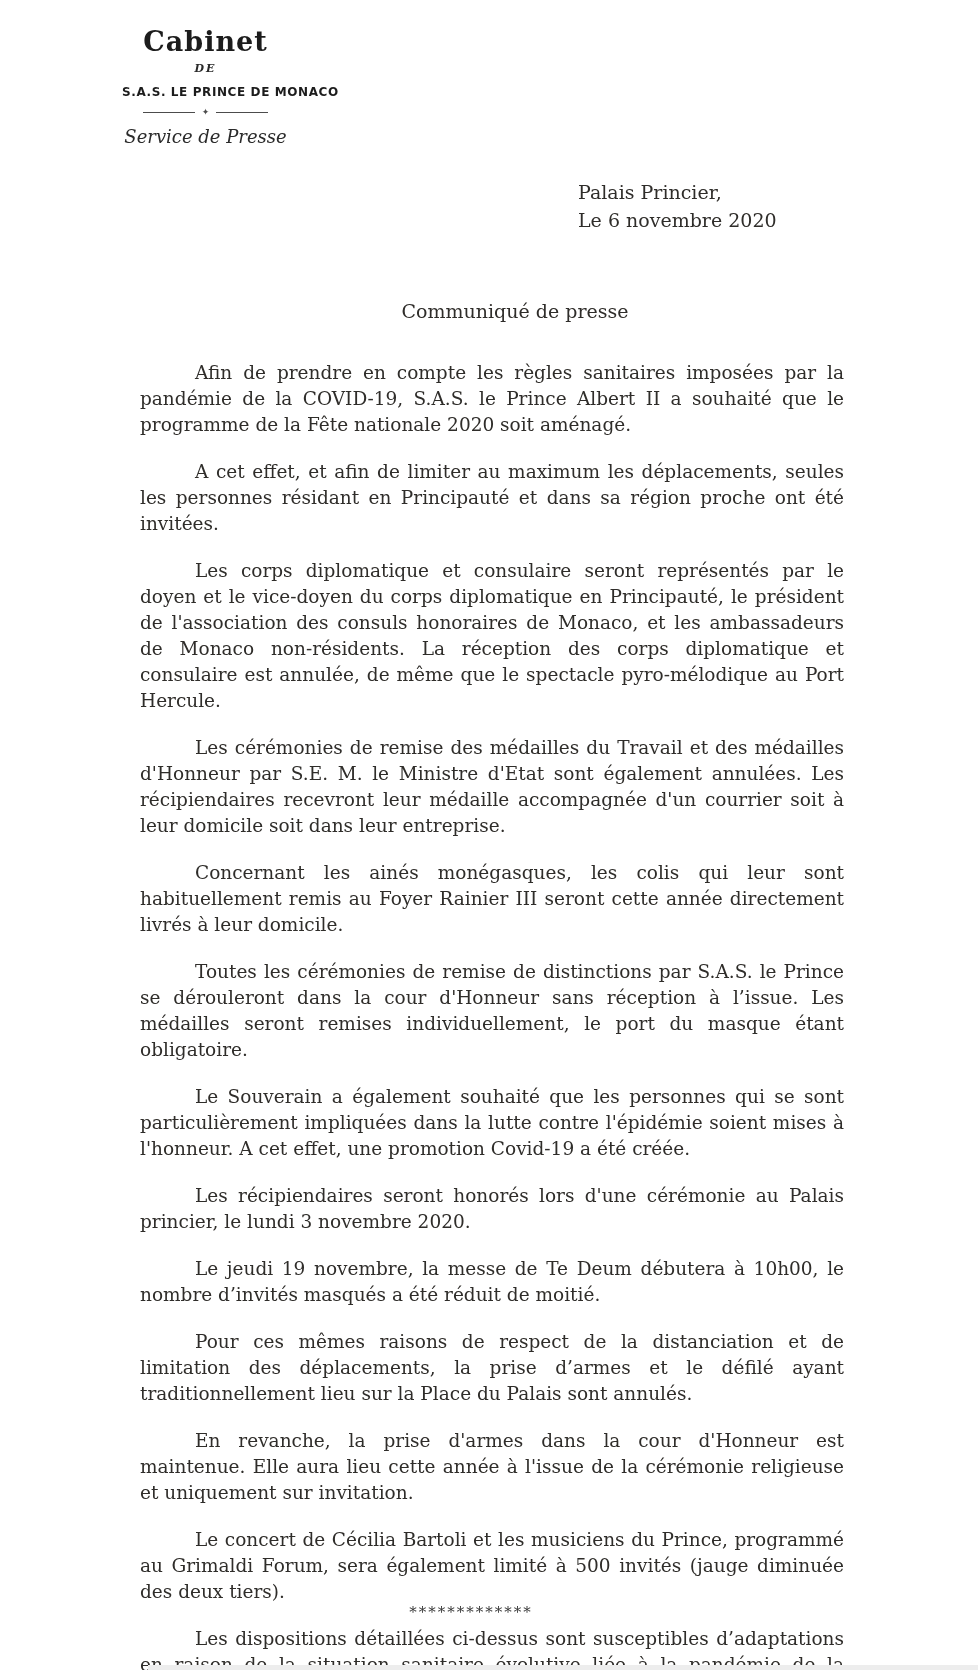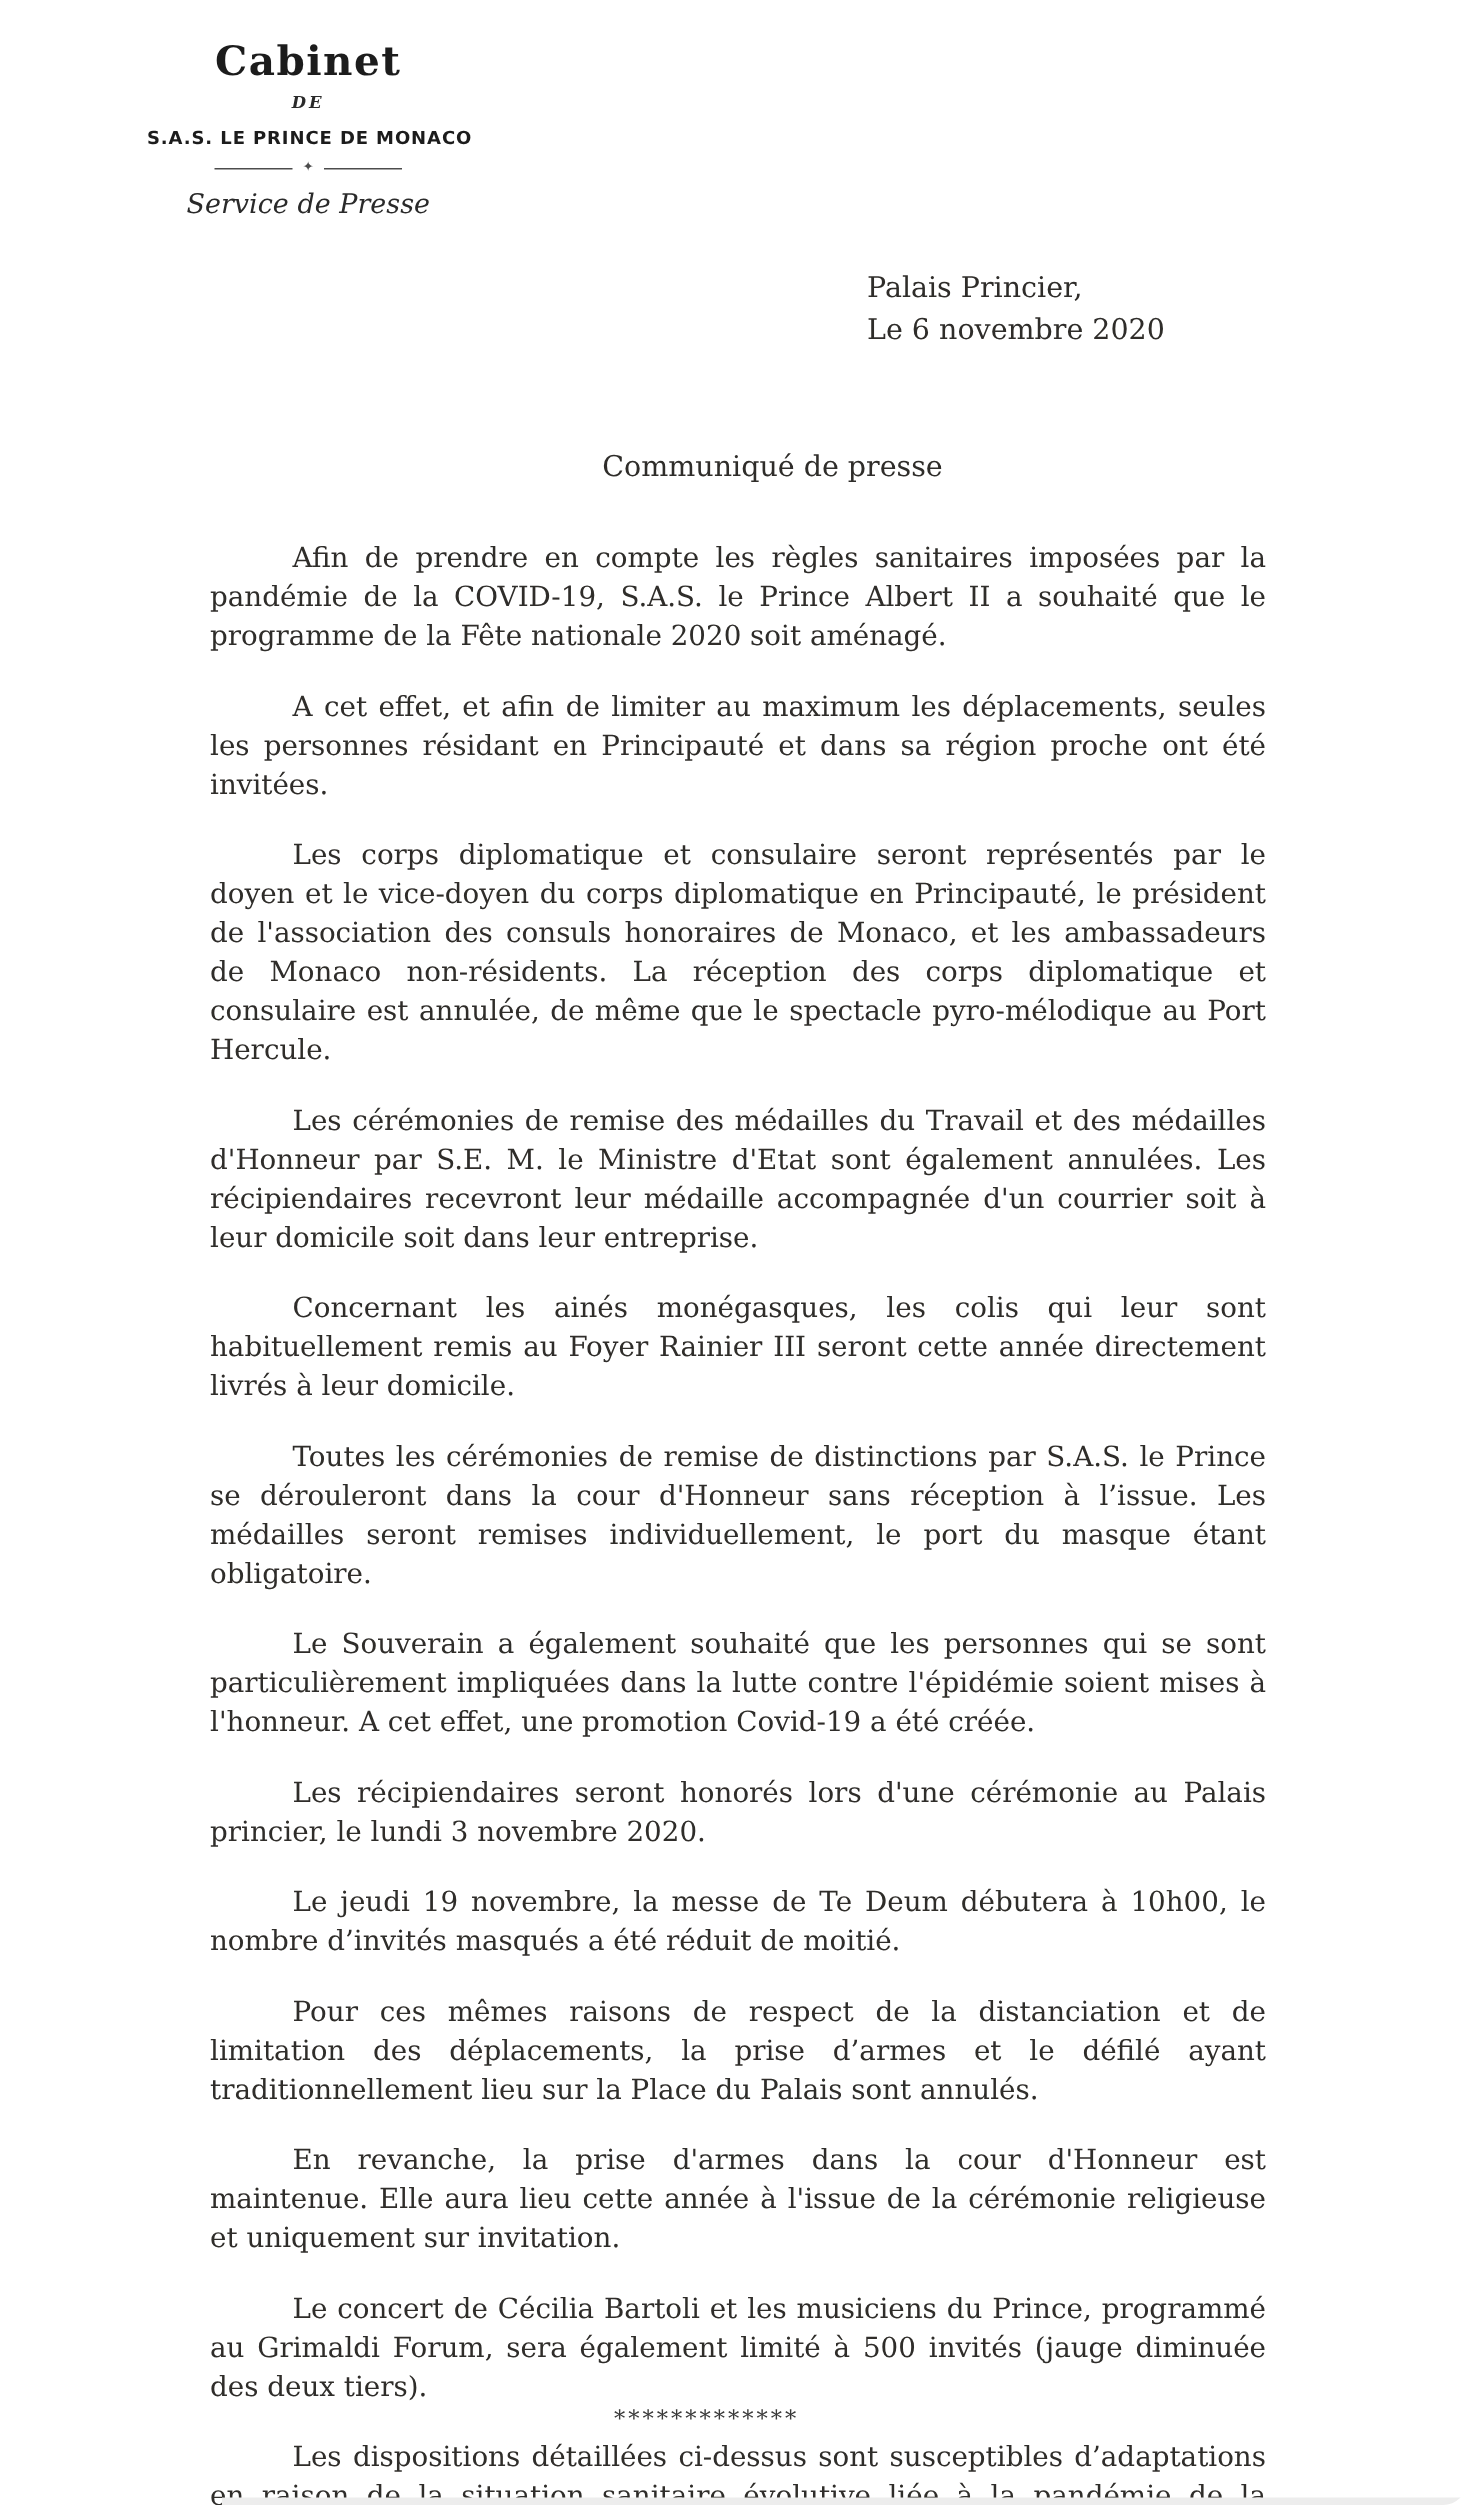--- a/index.html
+++ b/index.html
@@ -8,21 +8,20 @@
     background: #ffffff;
   }
   .page {
     position: relative;
     width: 978px;
     height: 1670px;
     background: #ffffff;
     font-family: "DejaVu Serif", serif;
     color: #2f2d2a;
     overflow: hidden;
-    border-radius: 16px;
   }
 
   
   .letterhead {
     position: absolute;
     left: 98px;
     top: 26px;
     width: 215px;
     text-align: center;
   }
@@ -42,20 +41,21 @@
     color: #2a2a2a;
   }
   .lh-prince {
     margin-top: 10px;
     font-family: "DejaVu Sans", sans-serif;
     font-weight: bold;
     font-size: 12px;
     letter-spacing: 0.6px;
     white-space: nowrap;
     color: #1c1c1c;
+    margin-left: 24px;
   }
   .lh-divider {
     margin-top: 9px;
     display: flex;
     align-items: center;
     justify-content: center;
     gap: 7px;
   }
   .lh-divider .rule {
     display: inline-block;

